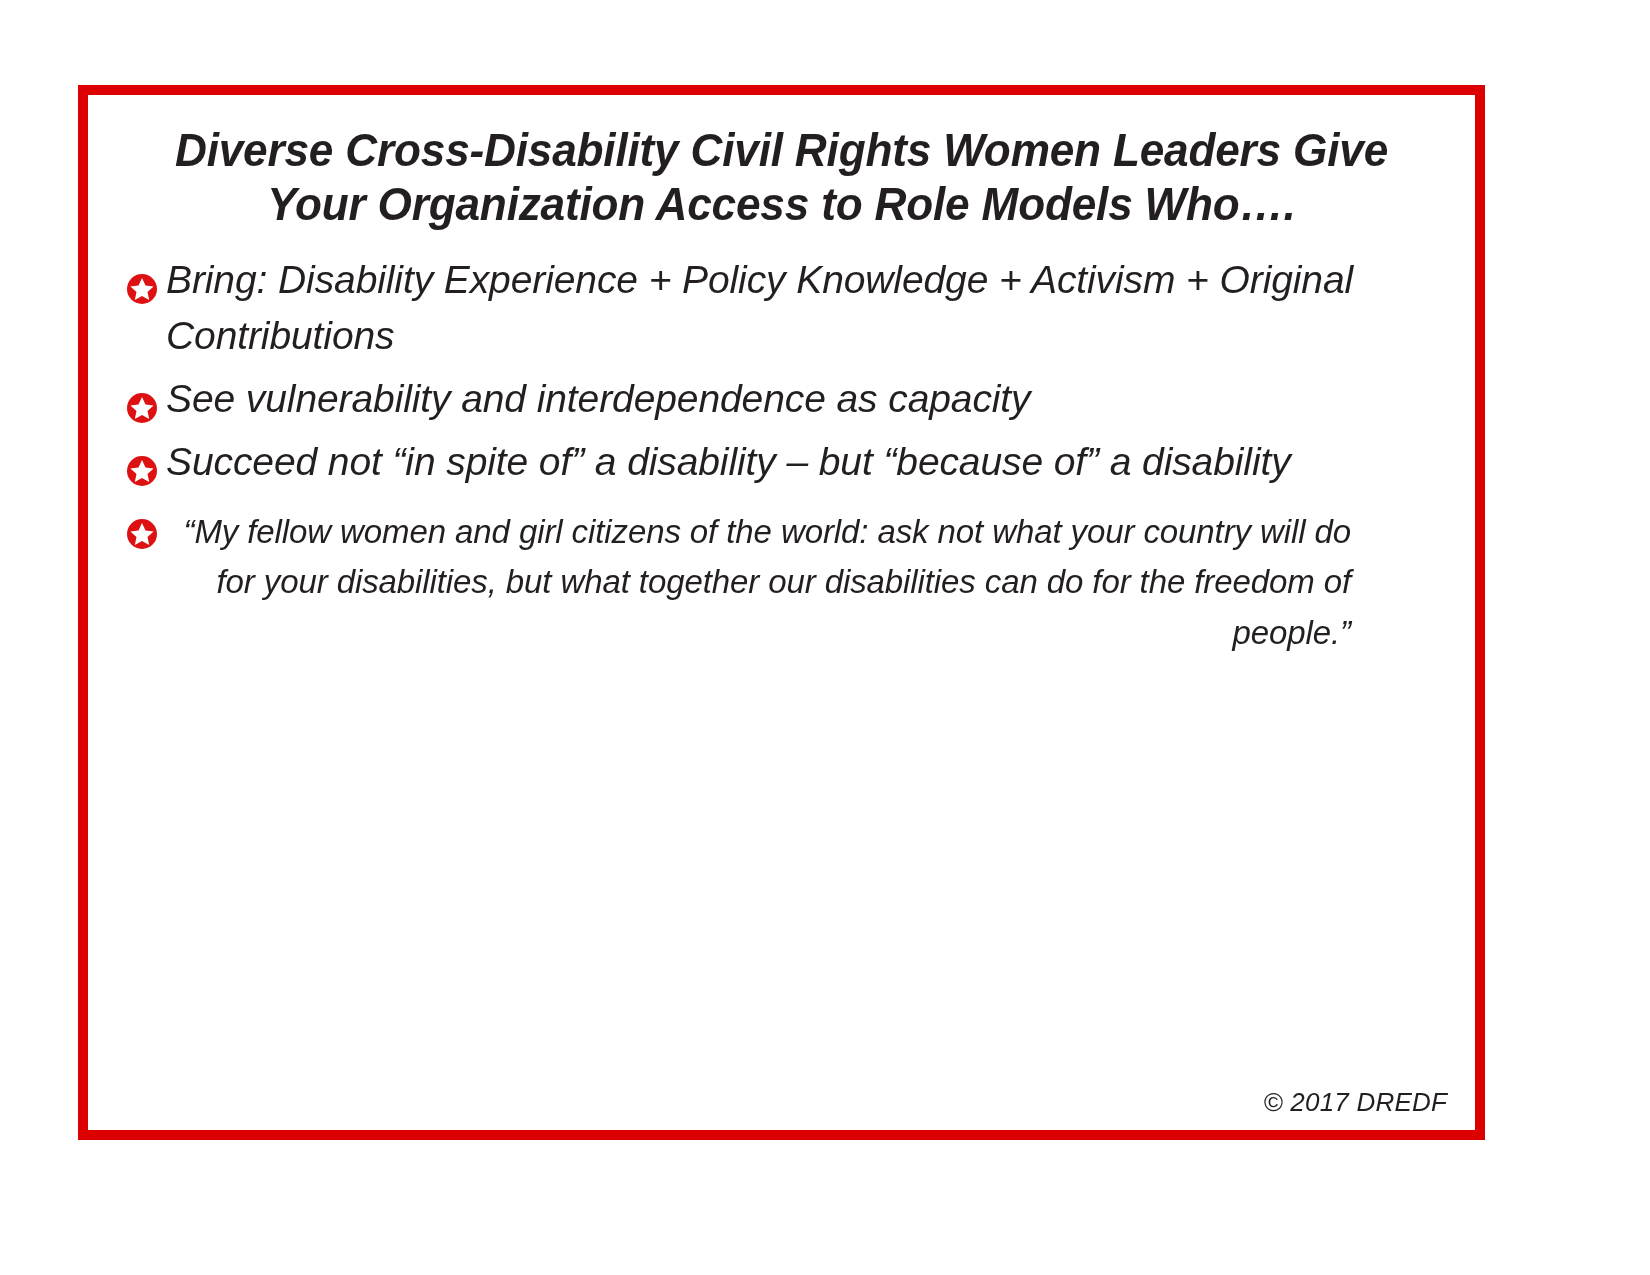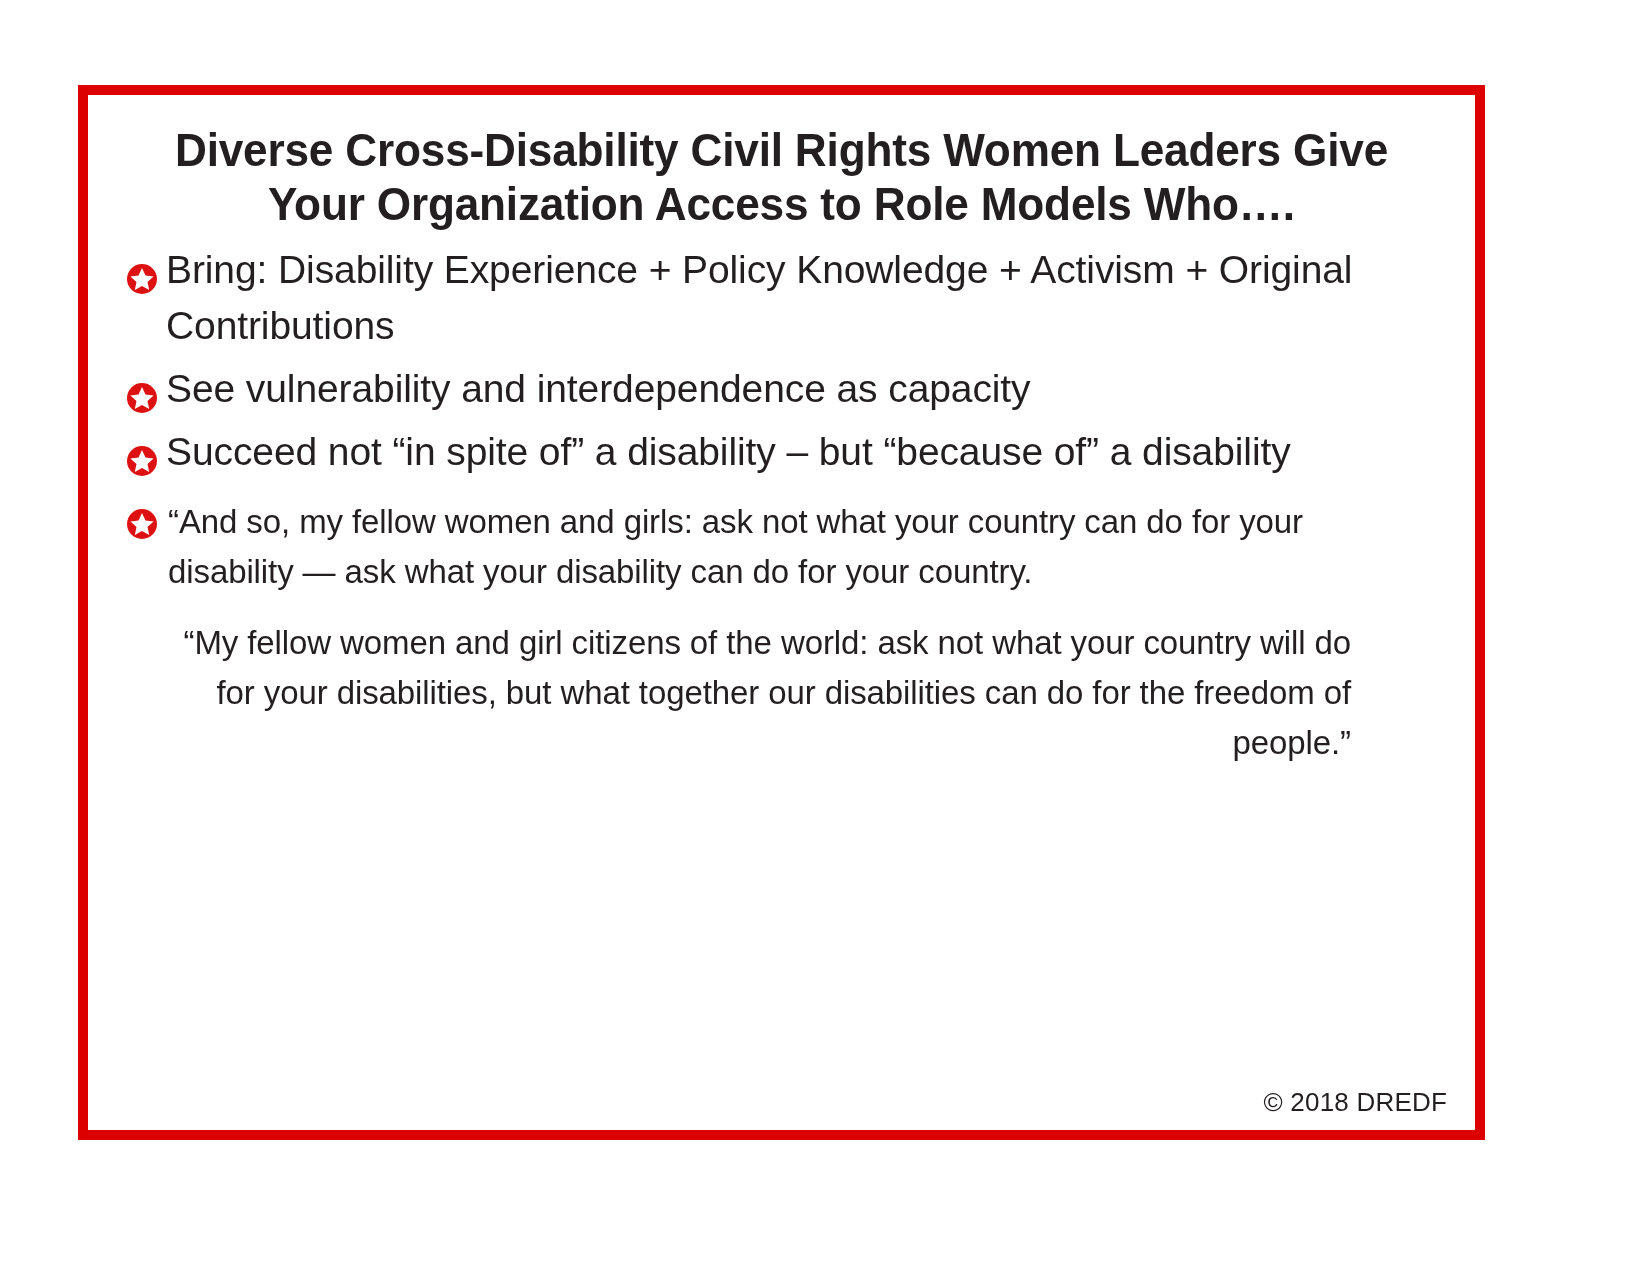--- a/index.html
+++ b/index.html
@@ -32,20 +32,21 @@
     border: 10px solid #DD0000;
     background: #ffffff;
     box-sizing: border-box;
   }
 
   .frame-inner {
     position: absolute;
     left: 0; top: 0; right: 0; bottom: 0;
     padding: 28px 34px 8px 34px;
     box-sizing: border-box;
+    font-style: italic;
   }
 
   
   .slide-title {
     margin: 0;
     padding: 0 6px;
     text-align: center;
     color: #231f20;
     font-family: "Liberation Sans Narrow", "Liberation Sans", sans-serif;
     font-weight: bold;
@@ -66,21 +67,21 @@
   .bullet-item {
     position: relative;
     margin: 0 0 6px 0;
     padding: 0 10px 0 44px;
     color: #231f20;
     font-family: "Liberation Sans Narrow", "Liberation Sans", sans-serif;
     font-size: 39px;
     line-height: 1.46;
     letter-spacing: -0.1px;
   }
-  .bullet-item:first-child { margin-top: 10px; }
+  .bullet-item:first-child { margin-top: 20px; }
 
   .star-bullet {
     position: absolute;
     left: 4px;
     top: 12px;
     width: 32px;
     height: 32px;
     display: block;
   }
 
@@ -158,22 +159,21 @@
             <svg viewBox="0 0 32 32" width="32" height="32" aria-hidden="true">
               <circle cx="16" cy="16" r="15" fill="#DD1111"></circle>
               <polygon fill="#ffffff" points="16,5 19.5,12.6 27.6,13.5 21.5,19 23.2,27 16,22.9 8.8,27 10.5,19 4.4,13.5 12.5,12.6"></polygon>
             </svg>
           </span>
         </li>
 
       </ul>
 
       <div class="quote-block">
-        <p class="quote-para">“And so, my fellow women and girls: ask not what your country can do for your disability — ask what your disability can do for your country.</p>
         <p class="quote-para">“My fellow women and girl citizens of the world: ask not what your country will do for your disabilities, but what together our disabilities can do for the freedom of people.”</p>
       </div>
 
-      <div class="copyright">© 2018 DREDF</div>
+      <div class="copyright">© 2017 DREDF</div>
 
     </div>
   </div>
 
 </div>
 
 </body></html>

